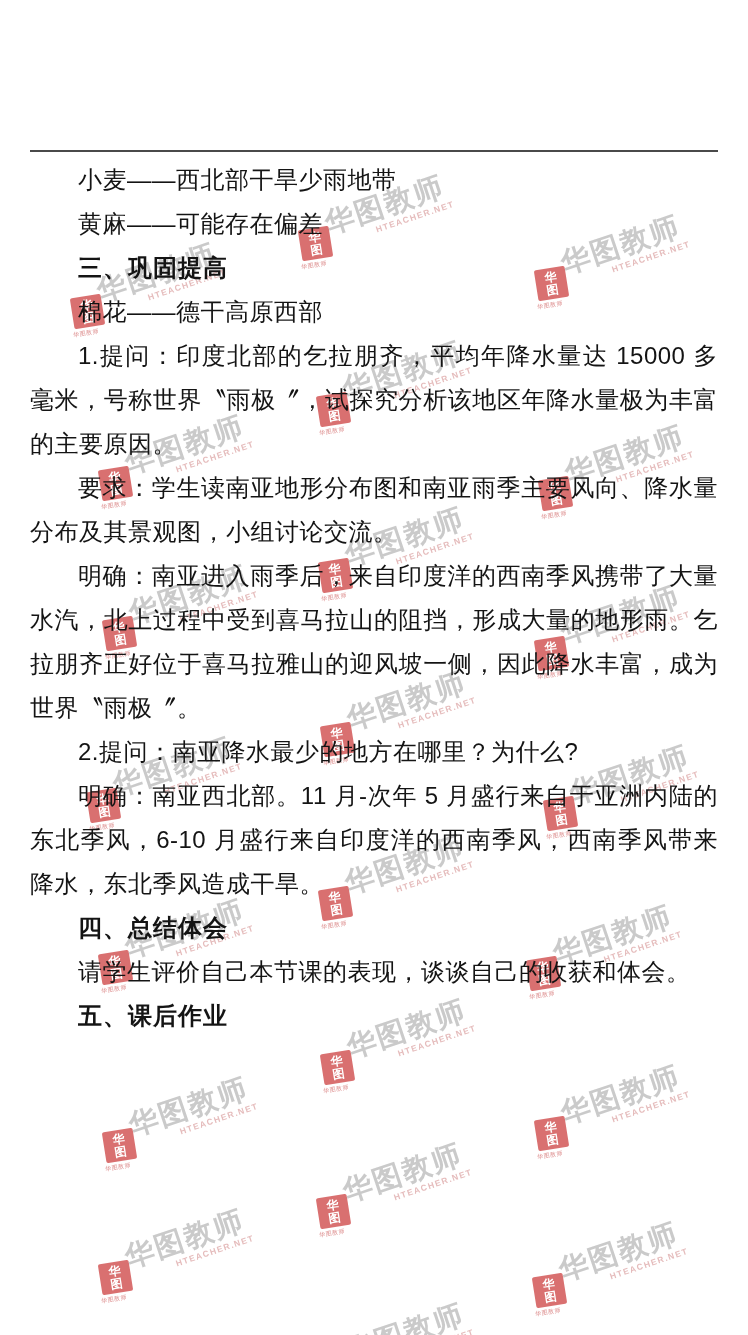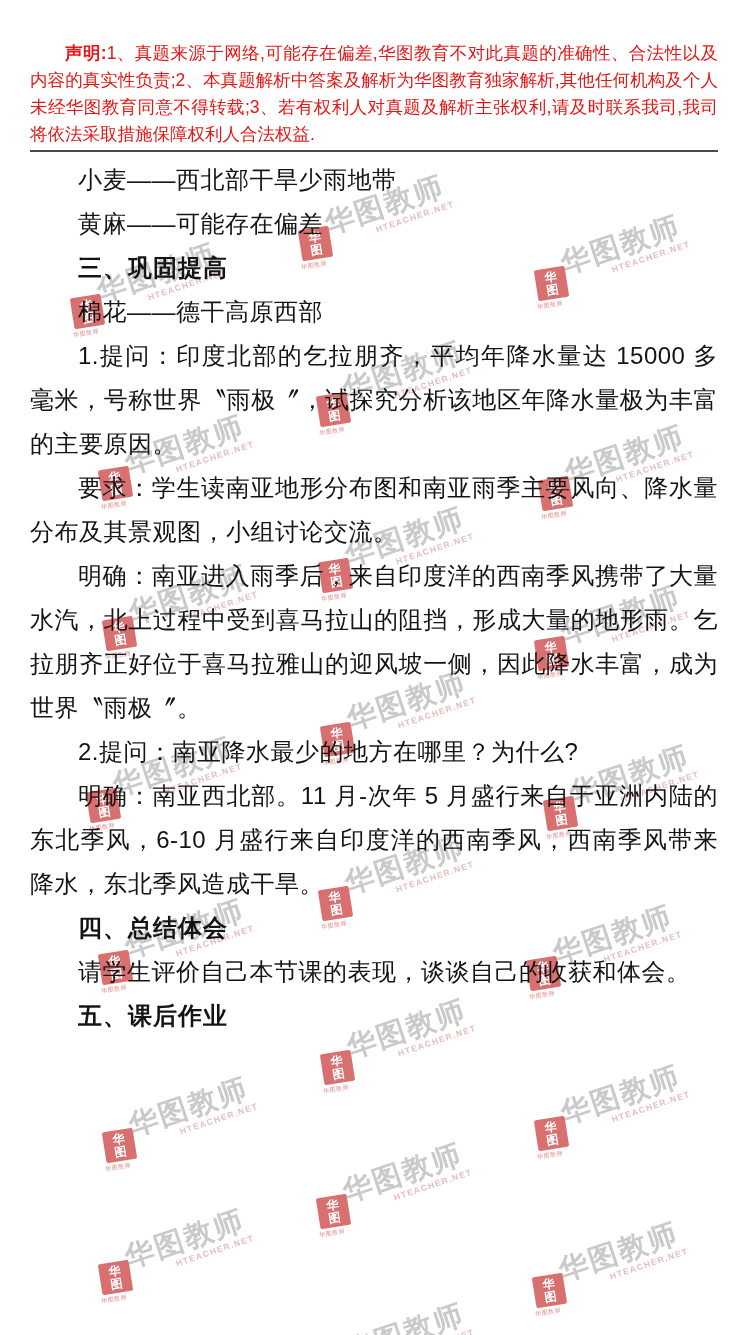--- a/index.html
+++ b/index.html
@@ -231,23 +231,20 @@
   <div class="wm" style="left: 534px; top: 1239px;">
     <div class="wm-logo">
       <span>华</span>
       <span>图</span>
     </div>
     <div class="wm-logo-caption">华图教师</div>
     <div class="wm-body"><span>华图教师</span><span class="wm-net">HTEACHER.NET</span></div>
   </div>
 </div>
 
-  <div id="disclaimer">
-    <span class="dis-label">声明:</span><span>1、真题来源于网络,可能存在偏差,华图教育不对此真题的准确性、合法性以及内容的真实性负责;2、本真题解析中答案及解析为华图教育独家解析,其他任何机构及个人未经华图教育同意不得转载;3、若有权利人对真题及解析主张权利,请及时联系我司,我司将依法采取措施保障权利人合法权益.</span>
-  </div>
 
   <div id="divider"></div>
 
   <div id="doc">
   <p class="para">小麦——西北部干旱少雨地带</p>
 
   <p class="para">黄麻——可能存在偏差</p>
 
   <p class="para heading">三、巩固提高</p>
 

